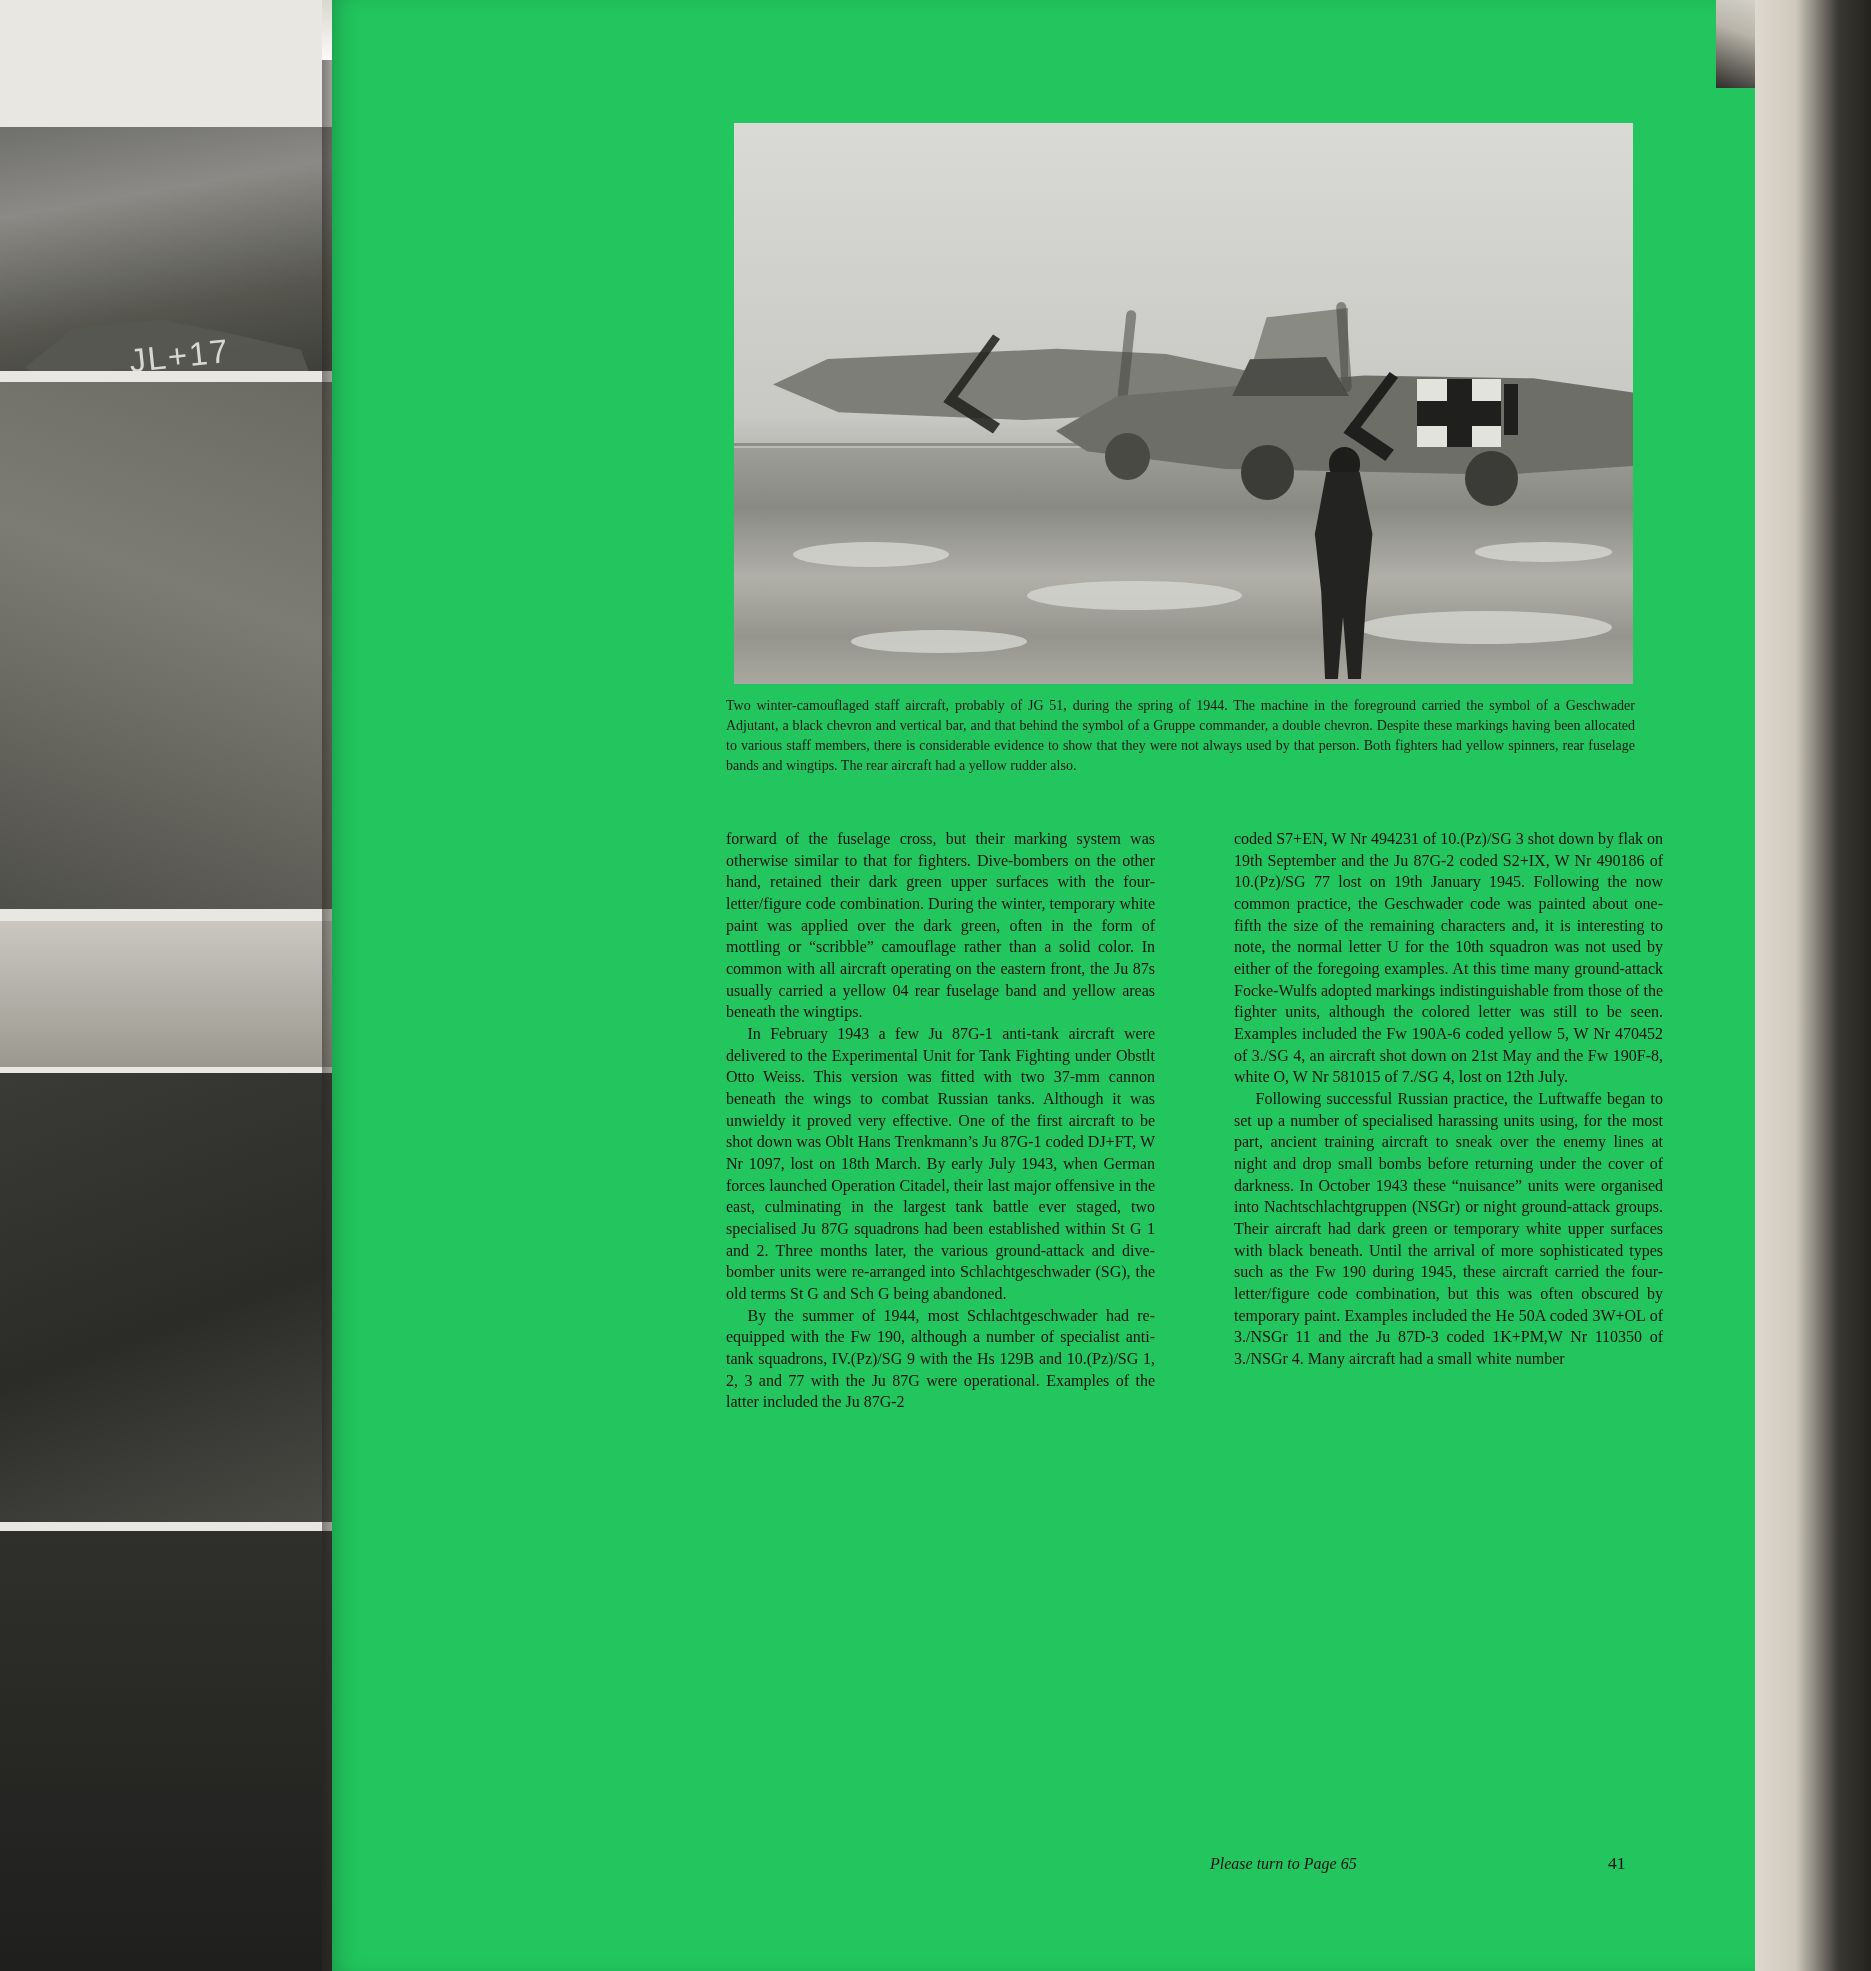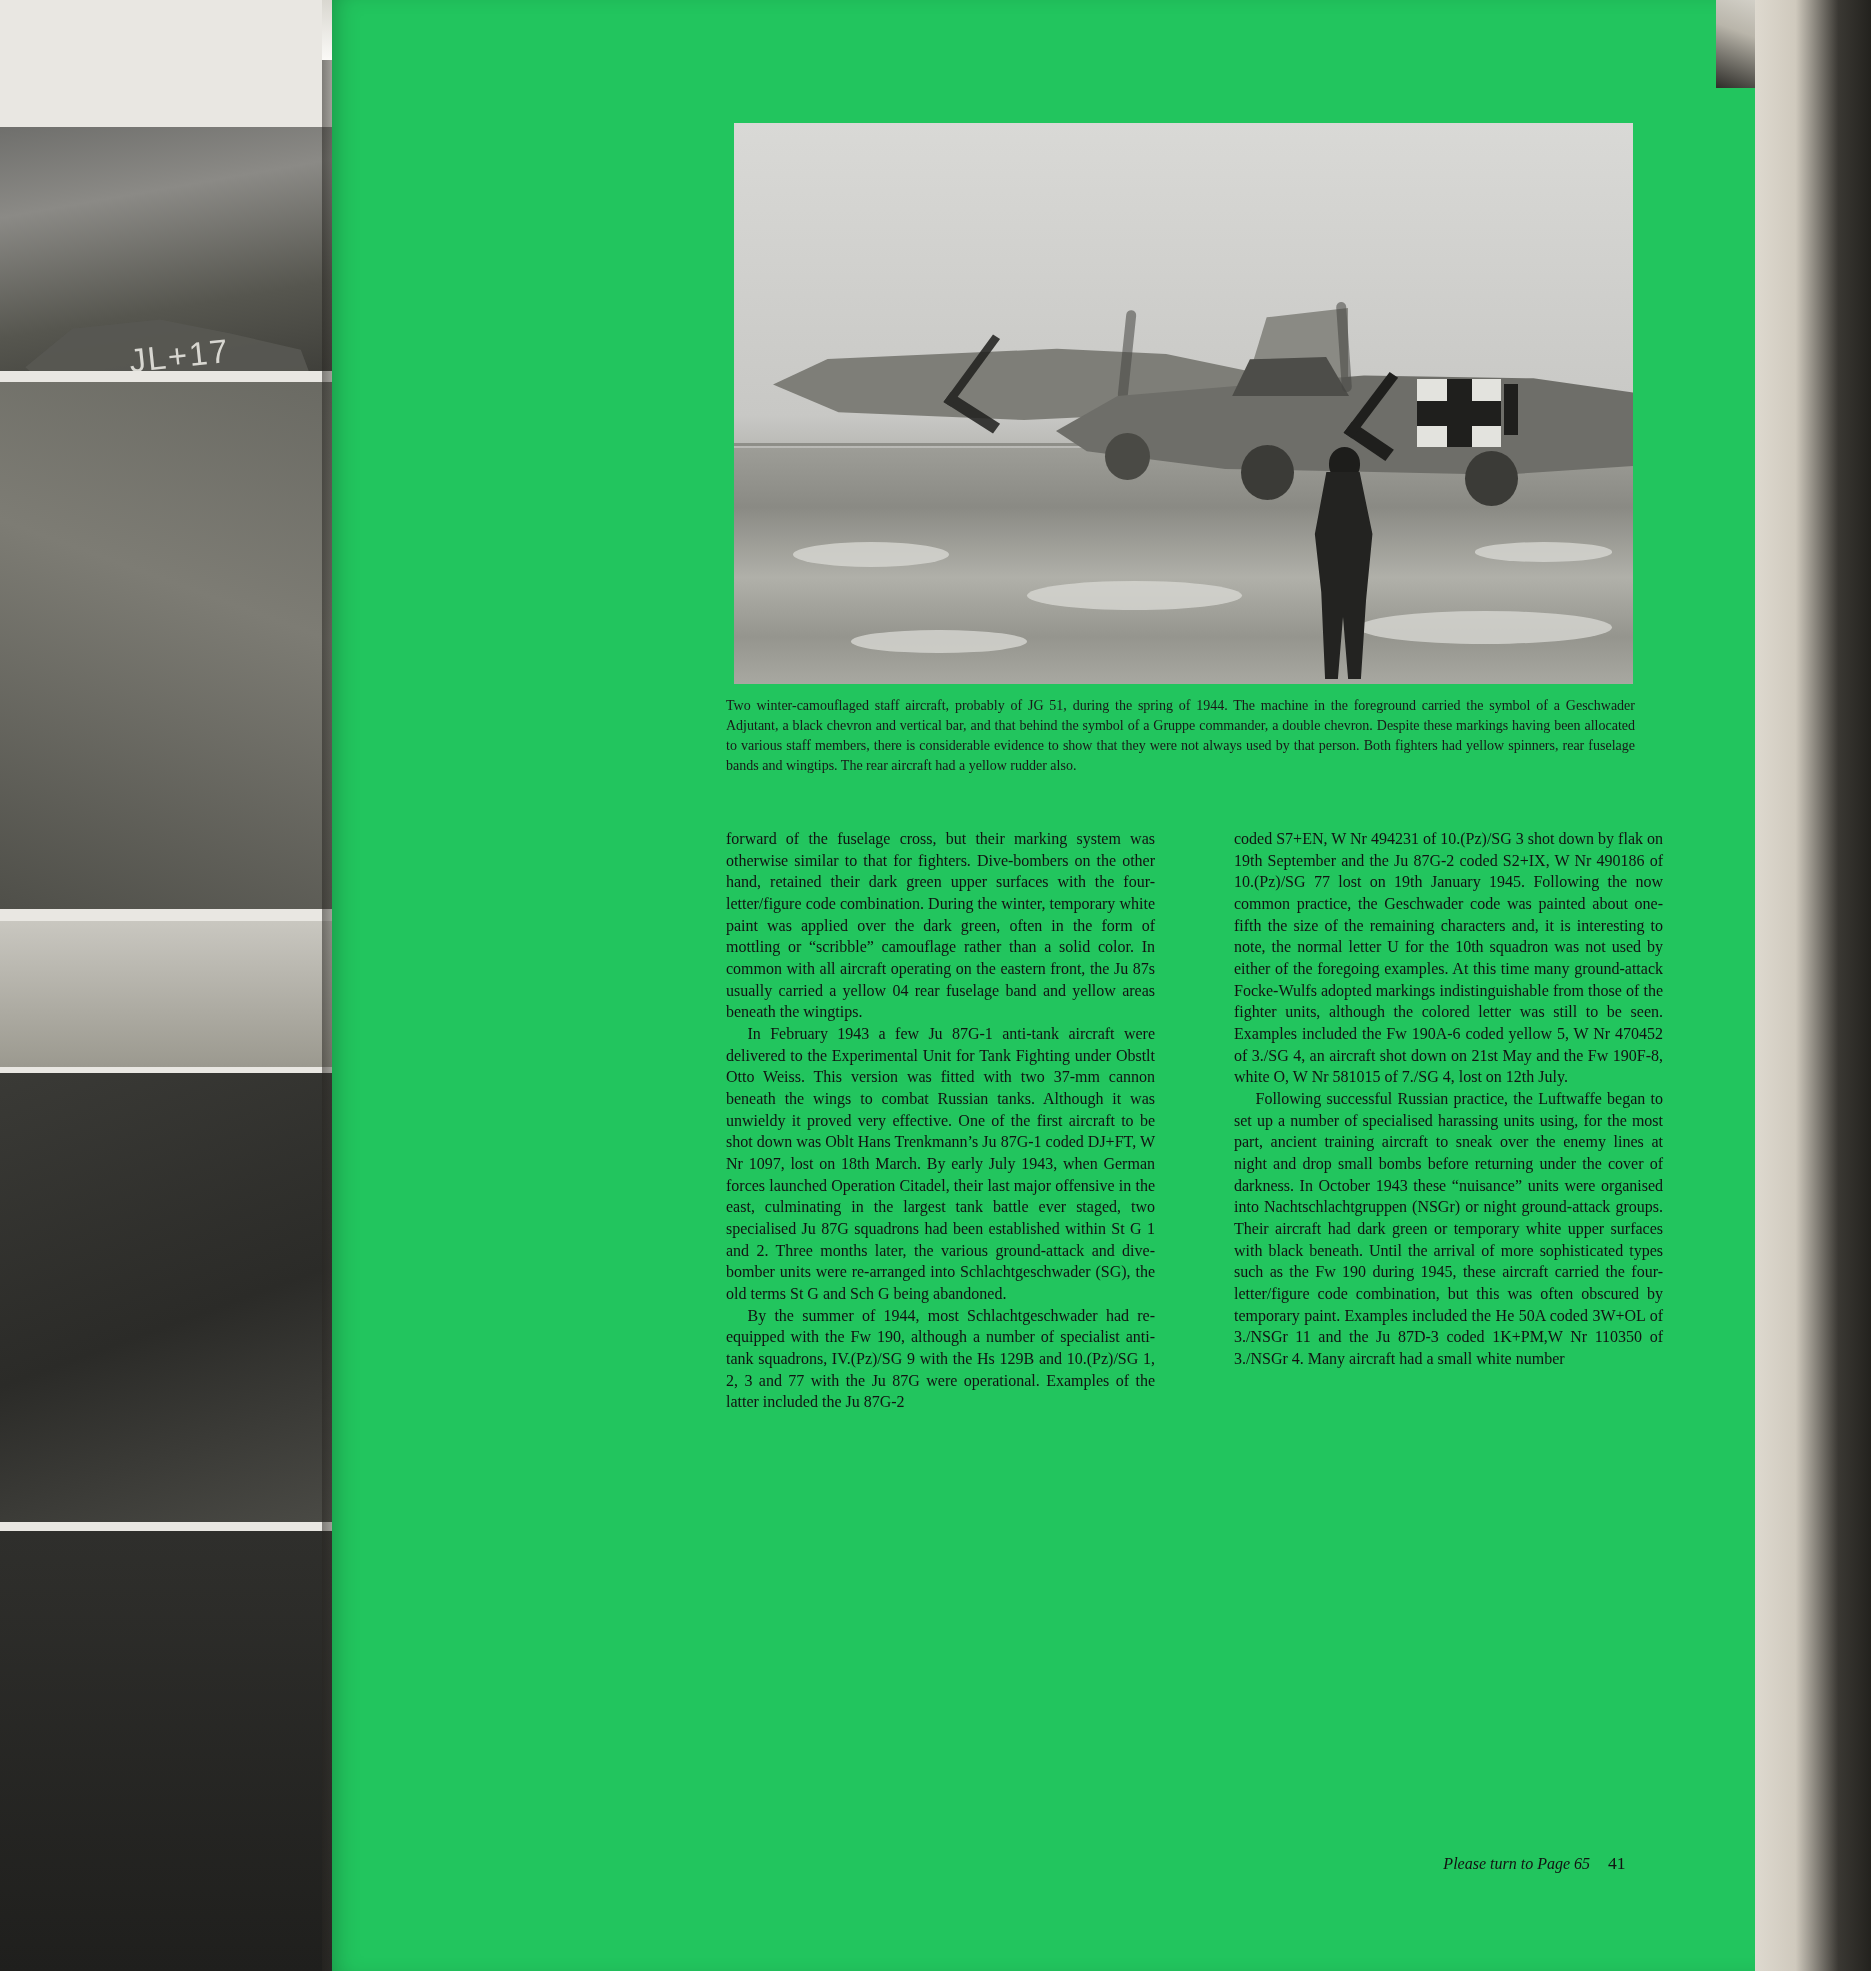--- a/index.html
+++ b/index.html
@@ -252,21 +252,20 @@
   }
   .col-left  { left: 0; }
   .col-right { left: 508px; }
   .col p { margin: 0; text-indent: 21.5px; }
   .col p.first { text-indent: 0; }
 
   .turn-to {
     position: absolute;
     left: 878px; top: 1855px;
     width: 380px;
-    text-align: right;
     font-style: italic;
     font-size: 16px;
     color: #121211;
   }
   .folio {
     position: absolute;
     left: 1276px; top: 1853px;
     font-size: 17.6px;
     color: #121211;
   }

